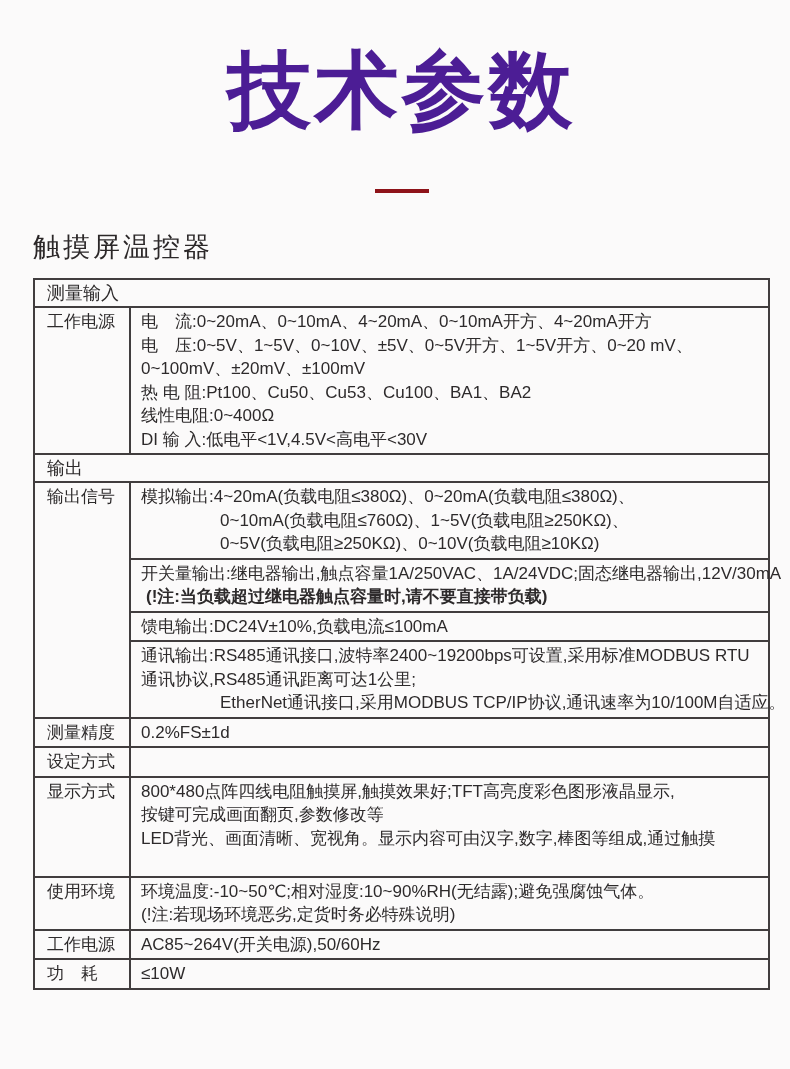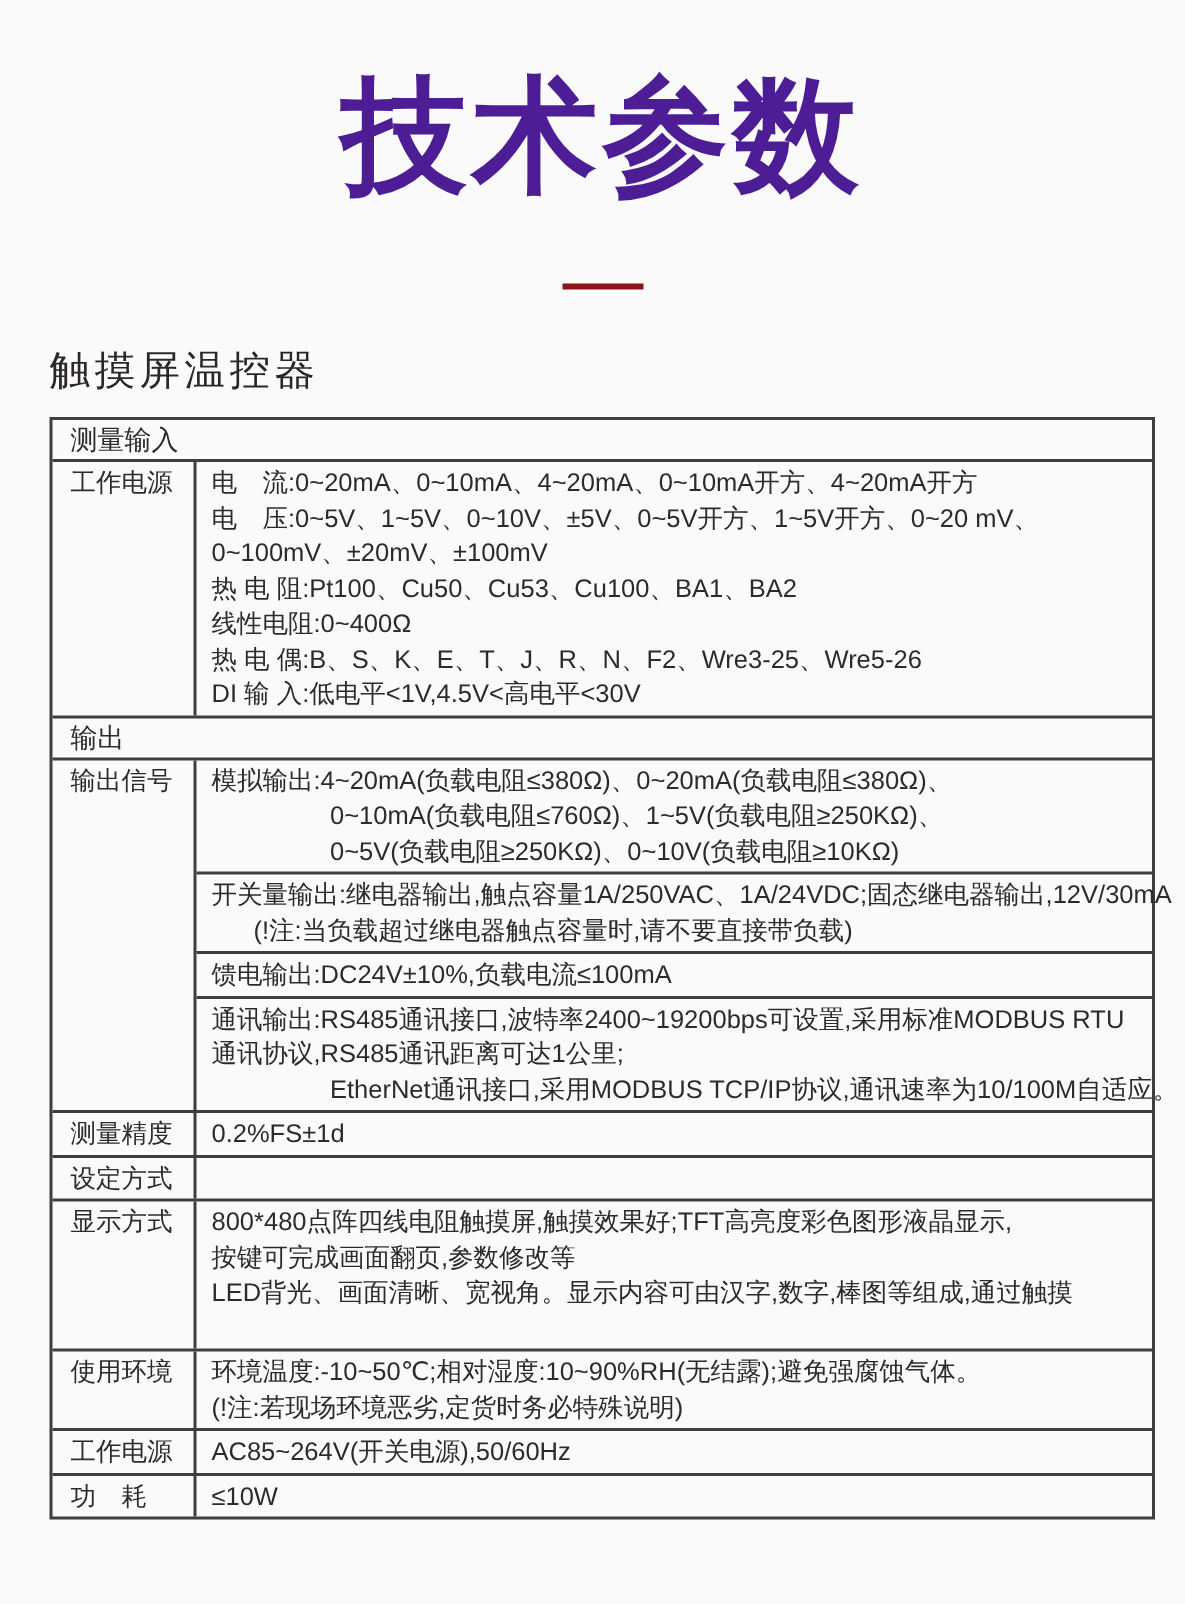--- a/index.html
+++ b/index.html
@@ -65,21 +65,21 @@
   .content-cell{flex:1;display:flex;flex-direction:column;min-width:0;}
   .group{border-bottom:2px solid #413d3e;padding:2px 0;}
   .group:last-child{border-bottom:none;flex:1;}
   .line{
     font-size:17px;
     line-height:23.5px;
     min-height:23.5px;
     white-space:nowrap;
     padding-left:10px;
   }
-  .ind-1{padding-left:38px;}
+  .ind-1{padding-left:15px;font-weight:bold;}
   .ind-2{}
   .ind-3{padding-left:89px;}
 </style>
 </head>
 <body style="background: rgb(251, 250, 250);">
 
 <div class="content">
   <div class="page-title">技术参数</div>
   <div class="red-divider" style="background: rgb(142, 19, 25);"></div>
   <div class="subtitle">触摸屏温控器</div>
@@ -87,21 +87,20 @@
       <div class="row section-row"><span>测量输入</span></div>
       <div class="row param-row">
         <div class="label-cell">工作电源</div>
         <div class="content-cell">
           <div class="group">
             <div class="line ind-0">电　流:0~20mA、0~10mA、4~20mA、0~10mA开方、4~20mA开方</div>
             <div class="line ind-0">电　压:0~5V、1~5V、0~10V、±5V、0~5V开方、1~5V开方、0~20 mV、</div>
             <div class="line ind-2">0~100mV、±20mV、±100mV</div>
             <div class="line ind-0">热 电 阻:Pt100、Cu50、Cu53、Cu100、BA1、BA2</div>
             <div class="line ind-0">线性电阻:0~400Ω</div>
-            <div class="line ind-0">热 电 偶:B、S、K、E、T、J、R、N、F2、Wre3-25、Wre5-26</div>
             <div class="line ind-0">DI 输 入:低电平&lt;1V,4.5V&lt;高电平&lt;30V</div>
           </div>
         </div>
       </div>
       <div class="row section-row"><span>输出</span></div>
       <div class="row param-row">
         <div class="label-cell">输出信号</div>
         <div class="content-cell">
           <div class="group">
             <div class="line ind-0">模拟输出:4~20mA(负载电阻≤380Ω)、0~20mA(负载电阻≤380Ω)、</div>

